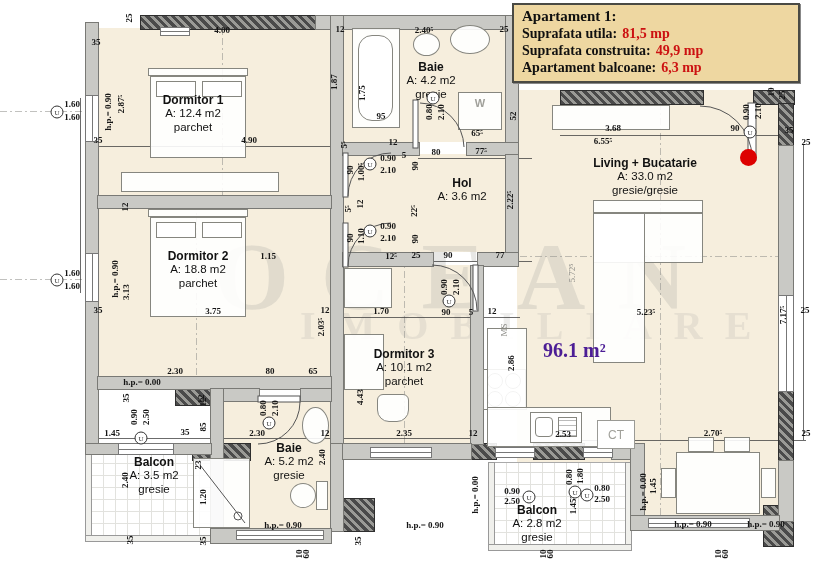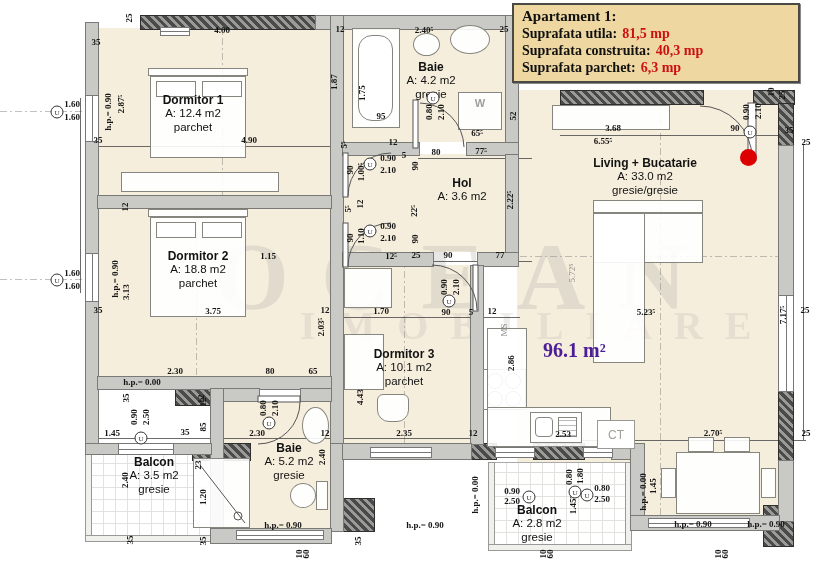--- a/index.html
+++ b/index.html
@@ -401,20 +401,20 @@
   <div class="total-area" style="left:543px;top:339px;">96.1 m²</div>
 
   <div class="red-dot"></div>
 
   <div class="legend">
     <div class="legend-title">Apartament 1:</div>
     <div class="legend-row">
       <span>Suprafata utila:</span><span class="legend-value">81,5 mp</span>
     </div>
     <div class="legend-row">
-      <span>Suprafata construita:</span><span class="legend-value">40,3 mp</span>
+      <span>Suprafata construita:</span><span class="legend-value">49,9 mp</span>
     </div>
     <div class="legend-row">
-      <span>Suprafata parchet:</span><span class="legend-value">6,3 mp</span>
+      <span>Apartament balcoane:</span><span class="legend-value">6,3 mp</span>
     </div>
   </div>
 
 </div>
 
 </body></html>

